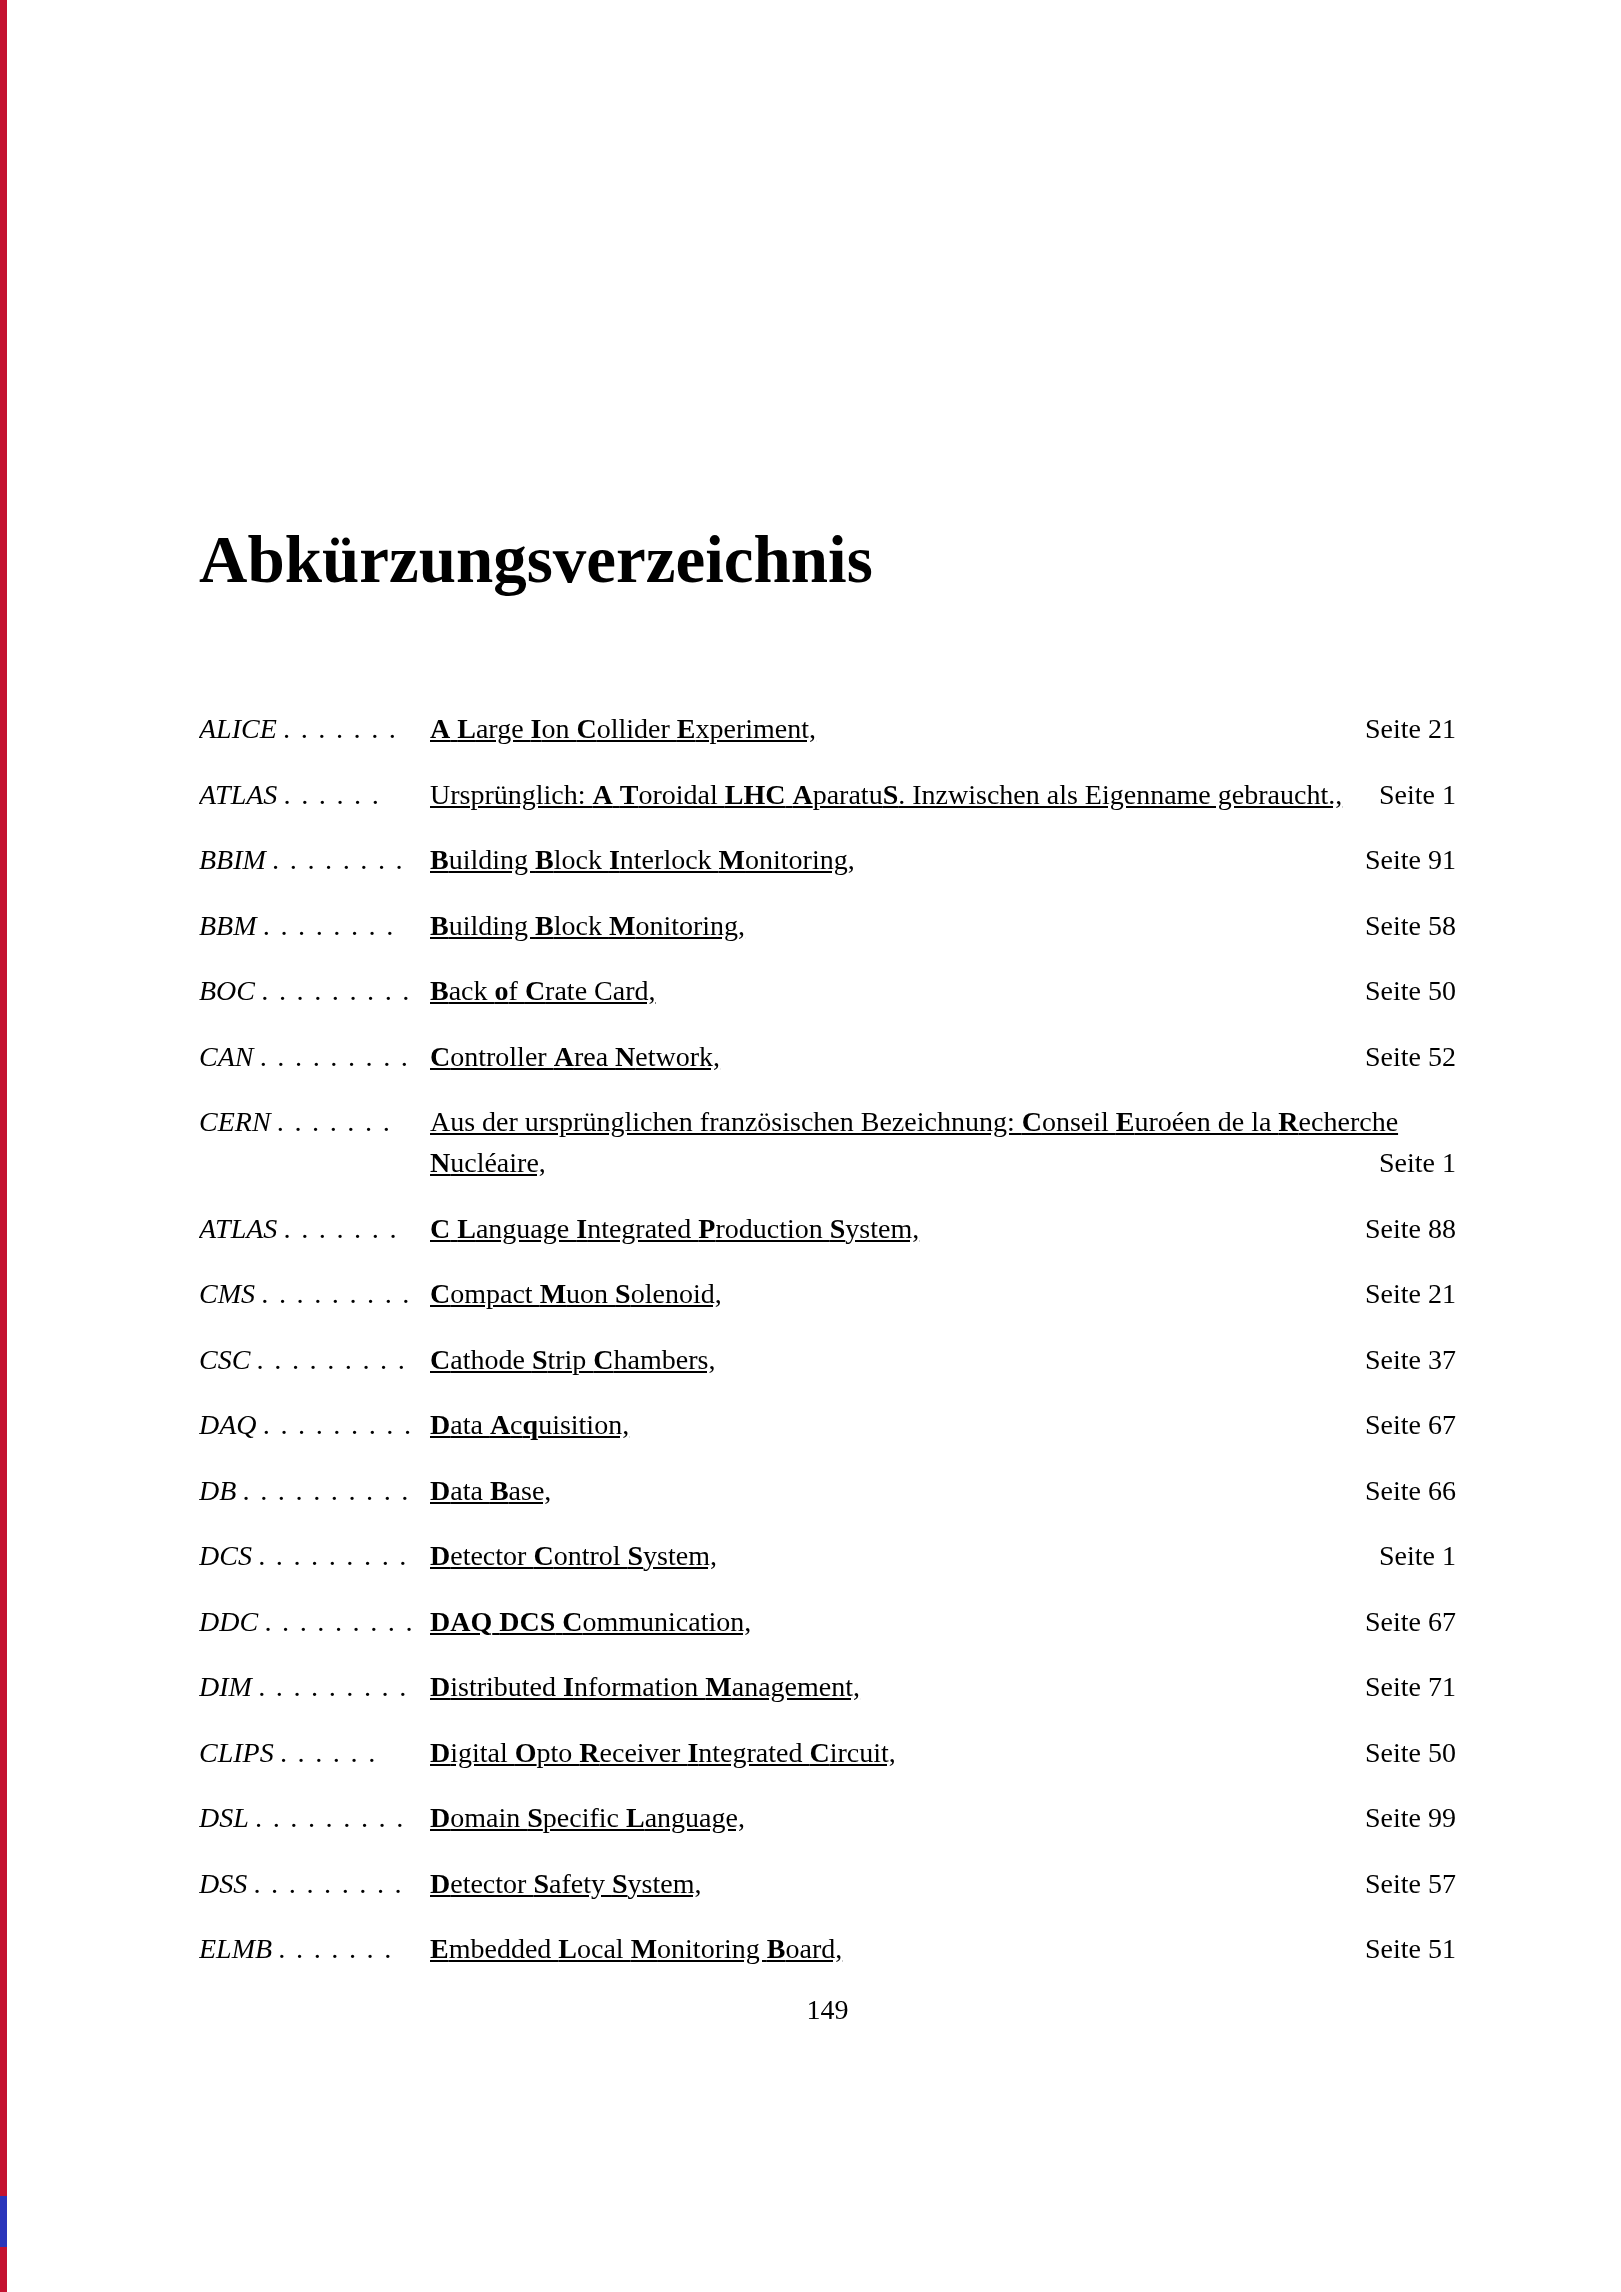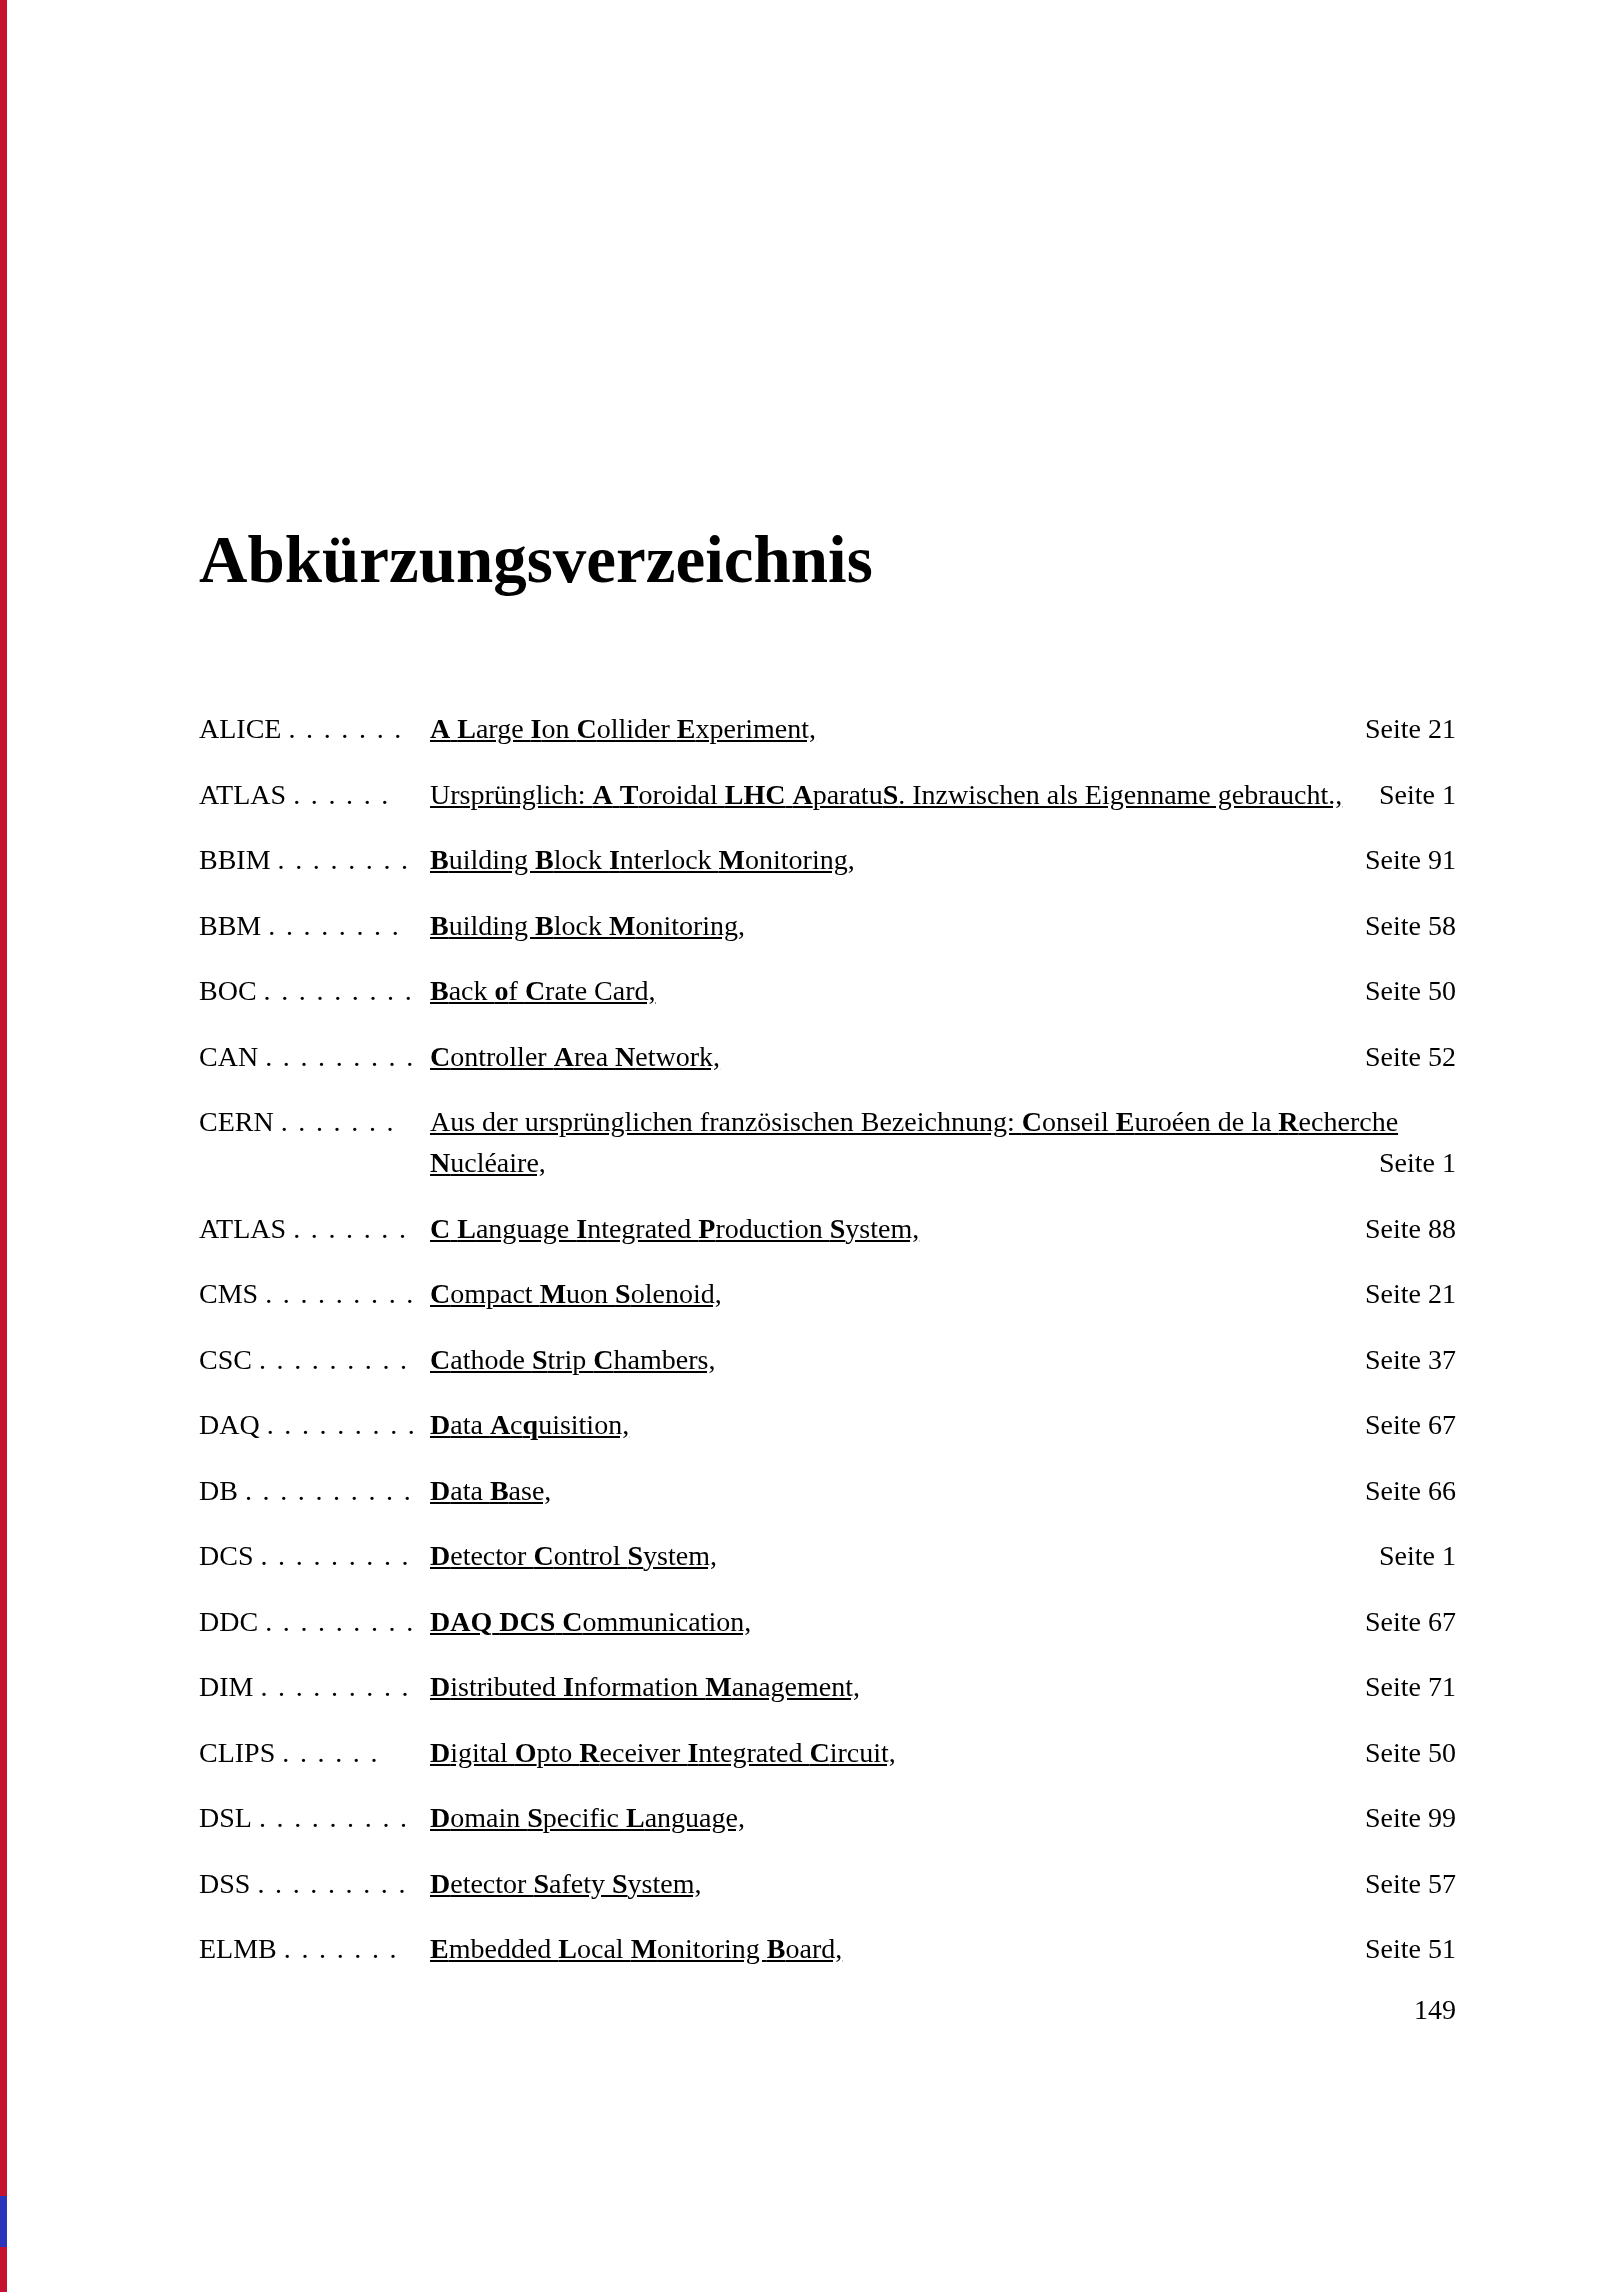--- a/index.html
+++ b/index.html
@@ -54,38 +54,39 @@
     display: block;
     clear: both;
   }
   .label {
     position: absolute;
     left: 0;
     top: 0;
     width: 231px;
     white-space: nowrap;
     overflow: hidden;
+    font-style: italic;
   }
   .dots {
     letter-spacing: 0.38em;
     margin-left: 0.25em;
   }
   .def-block {
     display: block;
     text-decoration: underline;
   }
   .page-ref {
     float: right;
   }
   .def-inner b {
     font-weight: 700;
   }
   .footer {
     font-size: 28px;
-    text-align: right;
+    text-align: center;
     margin-top: 7.8px;
   }
 </style>
 </head>
 <body>
 
 <div class="edge-stripe-red" style="background: rgb(196, 18, 48);"></div>
 <div class="edge-stripe-blue" style="background: rgb(42, 53, 187);"></div>
 
 <div class="content">

